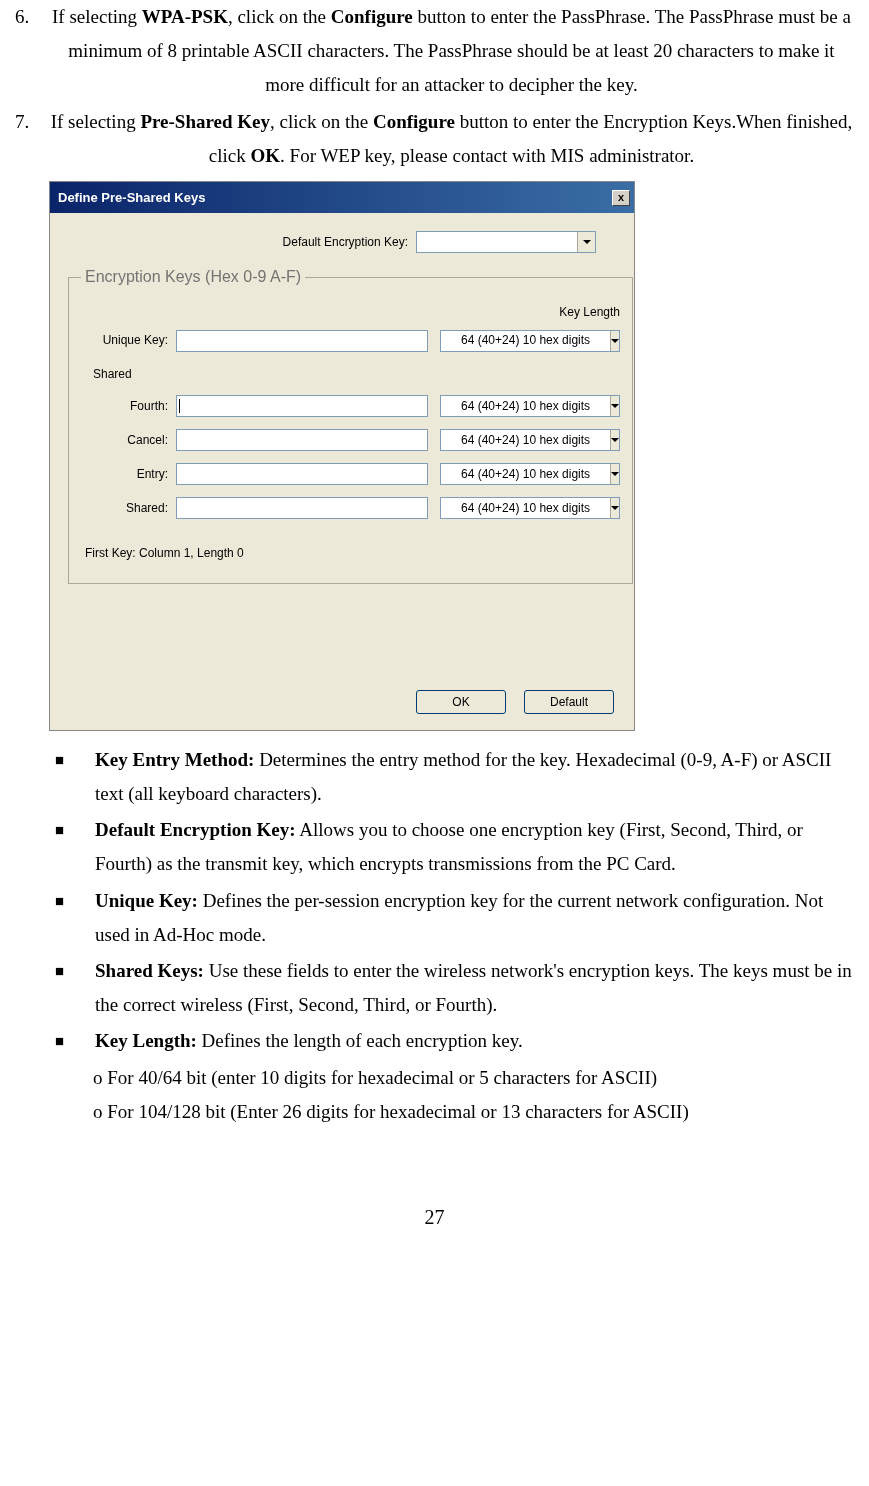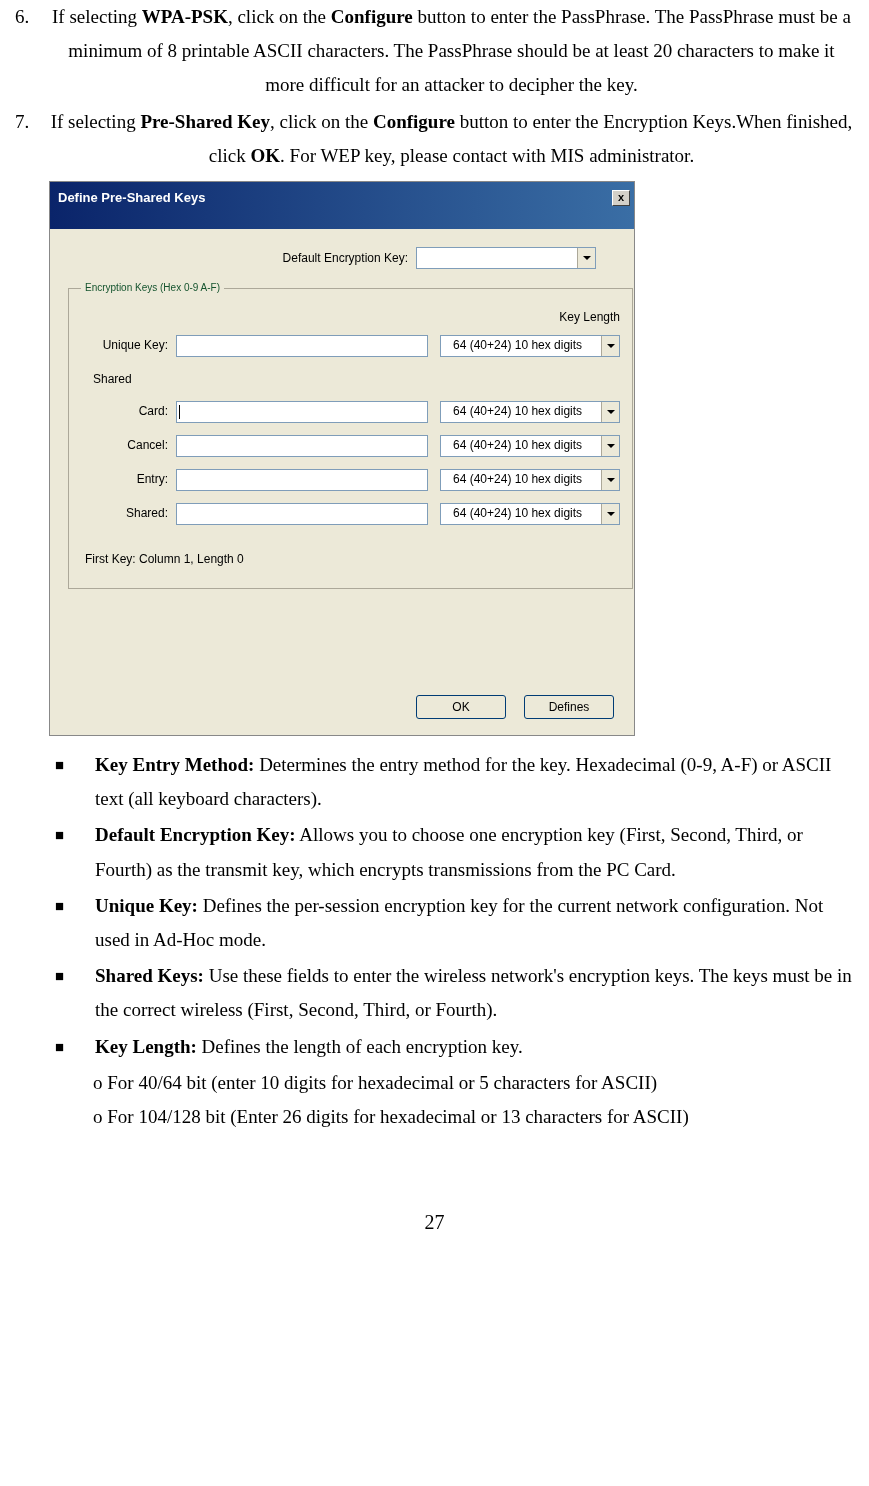--- a/index.html
+++ b/index.html
@@ -22,21 +22,21 @@
     border: 1px solid #888;
     background: #ece9d8;
     font-family: Tahoma, sans-serif;
     font-size: 12px;
     color: #000;
   }
   .titlebar {
     background: linear-gradient(to right, #0a246a, #3a6ea5);
     color: #fff;
     font-weight: bold;
-    padding: 4px 4px 20px 8px;
+    padding: 4px 4px 4px 8px;
     display: flex;
     justify-content: space-between;
     align-items: center;
     font-size: 13px;
   }
   .close-btn {
     width: 18px; height: 16px;
     background: #d4d0c8;
     border: 1px solid #fff;
     border-right-color: #404040;
@@ -57,40 +57,40 @@
   .lbl-w1 { width: 348px; }
   .lbl-w2 { width: 95px; }
   .dropdown, .textin {
     height: 22px;
     background: #fff;
     border: 1px solid #7f9db9;
     display: flex;
     align-items: center;
     position: relative;
   }
-  .dropdown .dd-text { flex: 1; padding: 0 12px; font-size: 12px; white-space: nowrap; }
+  .dropdown .dd-text { flex: 1; padding: 0 20px; font-size: 12px; white-space: nowrap; }
   .dd-btn {
     width: 18px; height: 100%;
     background: #ece9d8;
     border-left: 1px solid #aca899;
     display: flex;
     align-items: center;
     justify-content: center;
     cursor: pointer;
   }
   .dd-btn svg { display: block; }
   .textin { width: 252px; }
   .textin .caret { width: 1px; height: 14px; background: #000; margin-left: 2px; }
 
   fieldset {
     border: 1px solid #aca899;
     margin: 10px 0 0 0;
     padding: 10px 12px 18px 12px;
   }
-  legend { padding: 0 4px; color: #14532d; font-size: 10px; }
+  legend { padding: 0 4px; color: #737373; font-size: 16px; }
   .keylen-hdr { text-align: right; margin: 0 0 6px 0; padding-left: 270px; }
   .keyrow { display: flex; align-items: center; margin-bottom: 12px; }
   .shared-hdr { margin: 4px 0 10px 12px; }
   .kdrop { width: 180px; }
   .gap { width: 12px; }
   .status { margin-top: 24px; padding-left: 4px; }
 
   .btnrow { display: flex; justify-content: flex-end; gap: 18px; padding: 14px 20px 16px 0; }
   .winbtn {
     width: 90px; height: 24px;
@@ -163,21 +163,21 @@
               <svg width="8" height="4">
                 <path d="M0 0 L8 0 L4 4 Z" fill="#000"></path>
               </svg>
             </div>
         </div>
       </div>
 
       <div class="shared-hdr">Shared</div>
 
       <div class="keyrow">
-        <div class="lbl lbl-w2">Card:</div>
+        <div class="lbl lbl-w2">Fourth:</div>
         <div class="textin">
             <div class="caret"></div>
           </div>
         <div class="gap"></div>
         <div class="dropdown kdrop">
           <span class="dd-text">64  (40+24)  10 hex digits</span>
           <div class="dd-btn">
               <svg width="8" height="4">
                 <path d="M0 0 L8 0 L4 4 Z" fill="#000"></path>
               </svg>
@@ -228,21 +228,21 @@
       </div>
 
       <div class="status">First Key: Column 1,  Length 0</div>
     </fieldset>
 
     <div style="height:80px"></div>
   </div>
 
   <div class="btnrow">
     <div class="winbtn">OK</div>
-    <div class="winbtn">Defines</div>
+    <div class="winbtn">Default</div>
   </div>
 </div>
 
 <div class="bl-item">
   <div class="bl-mark">■</div>
   <div class="bl-body">
     <b>Key Entry Method:</b><span> Determines the entry method for the key. Hexadecimal (0-9, A-F) or ASCII text (all keyboard characters).</span>
   </div>
 </div>
 <div class="bl-item">

